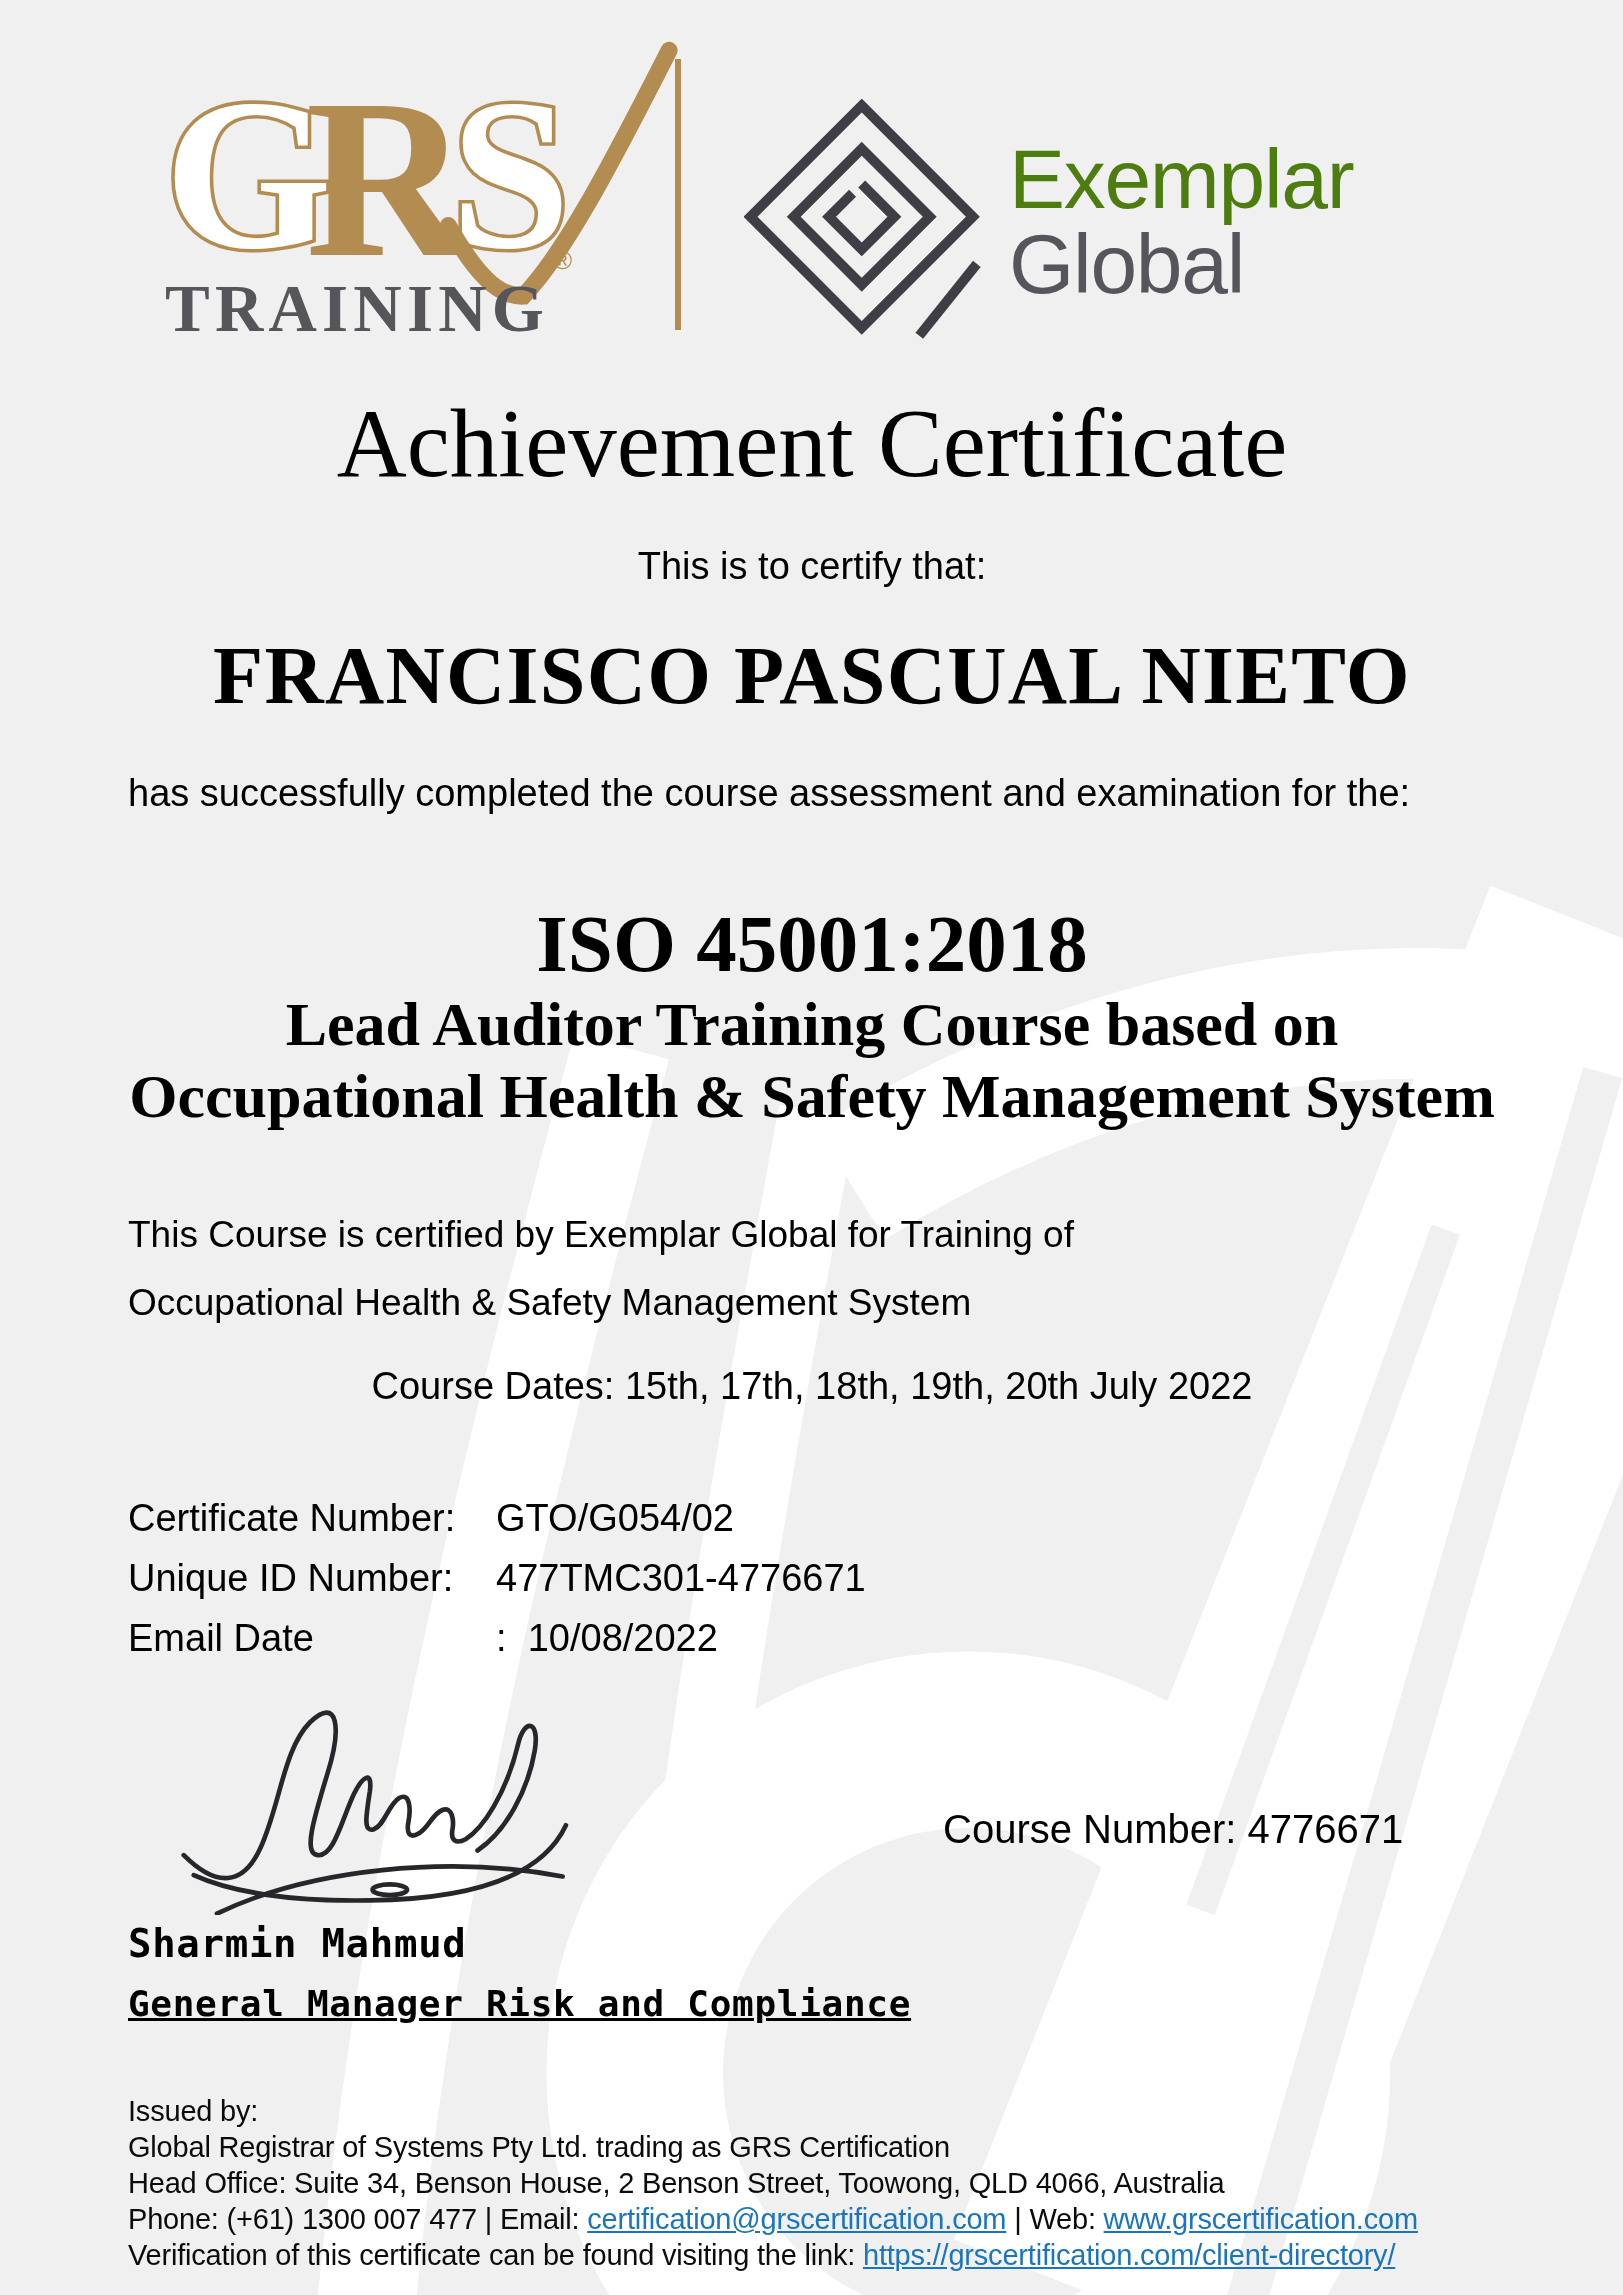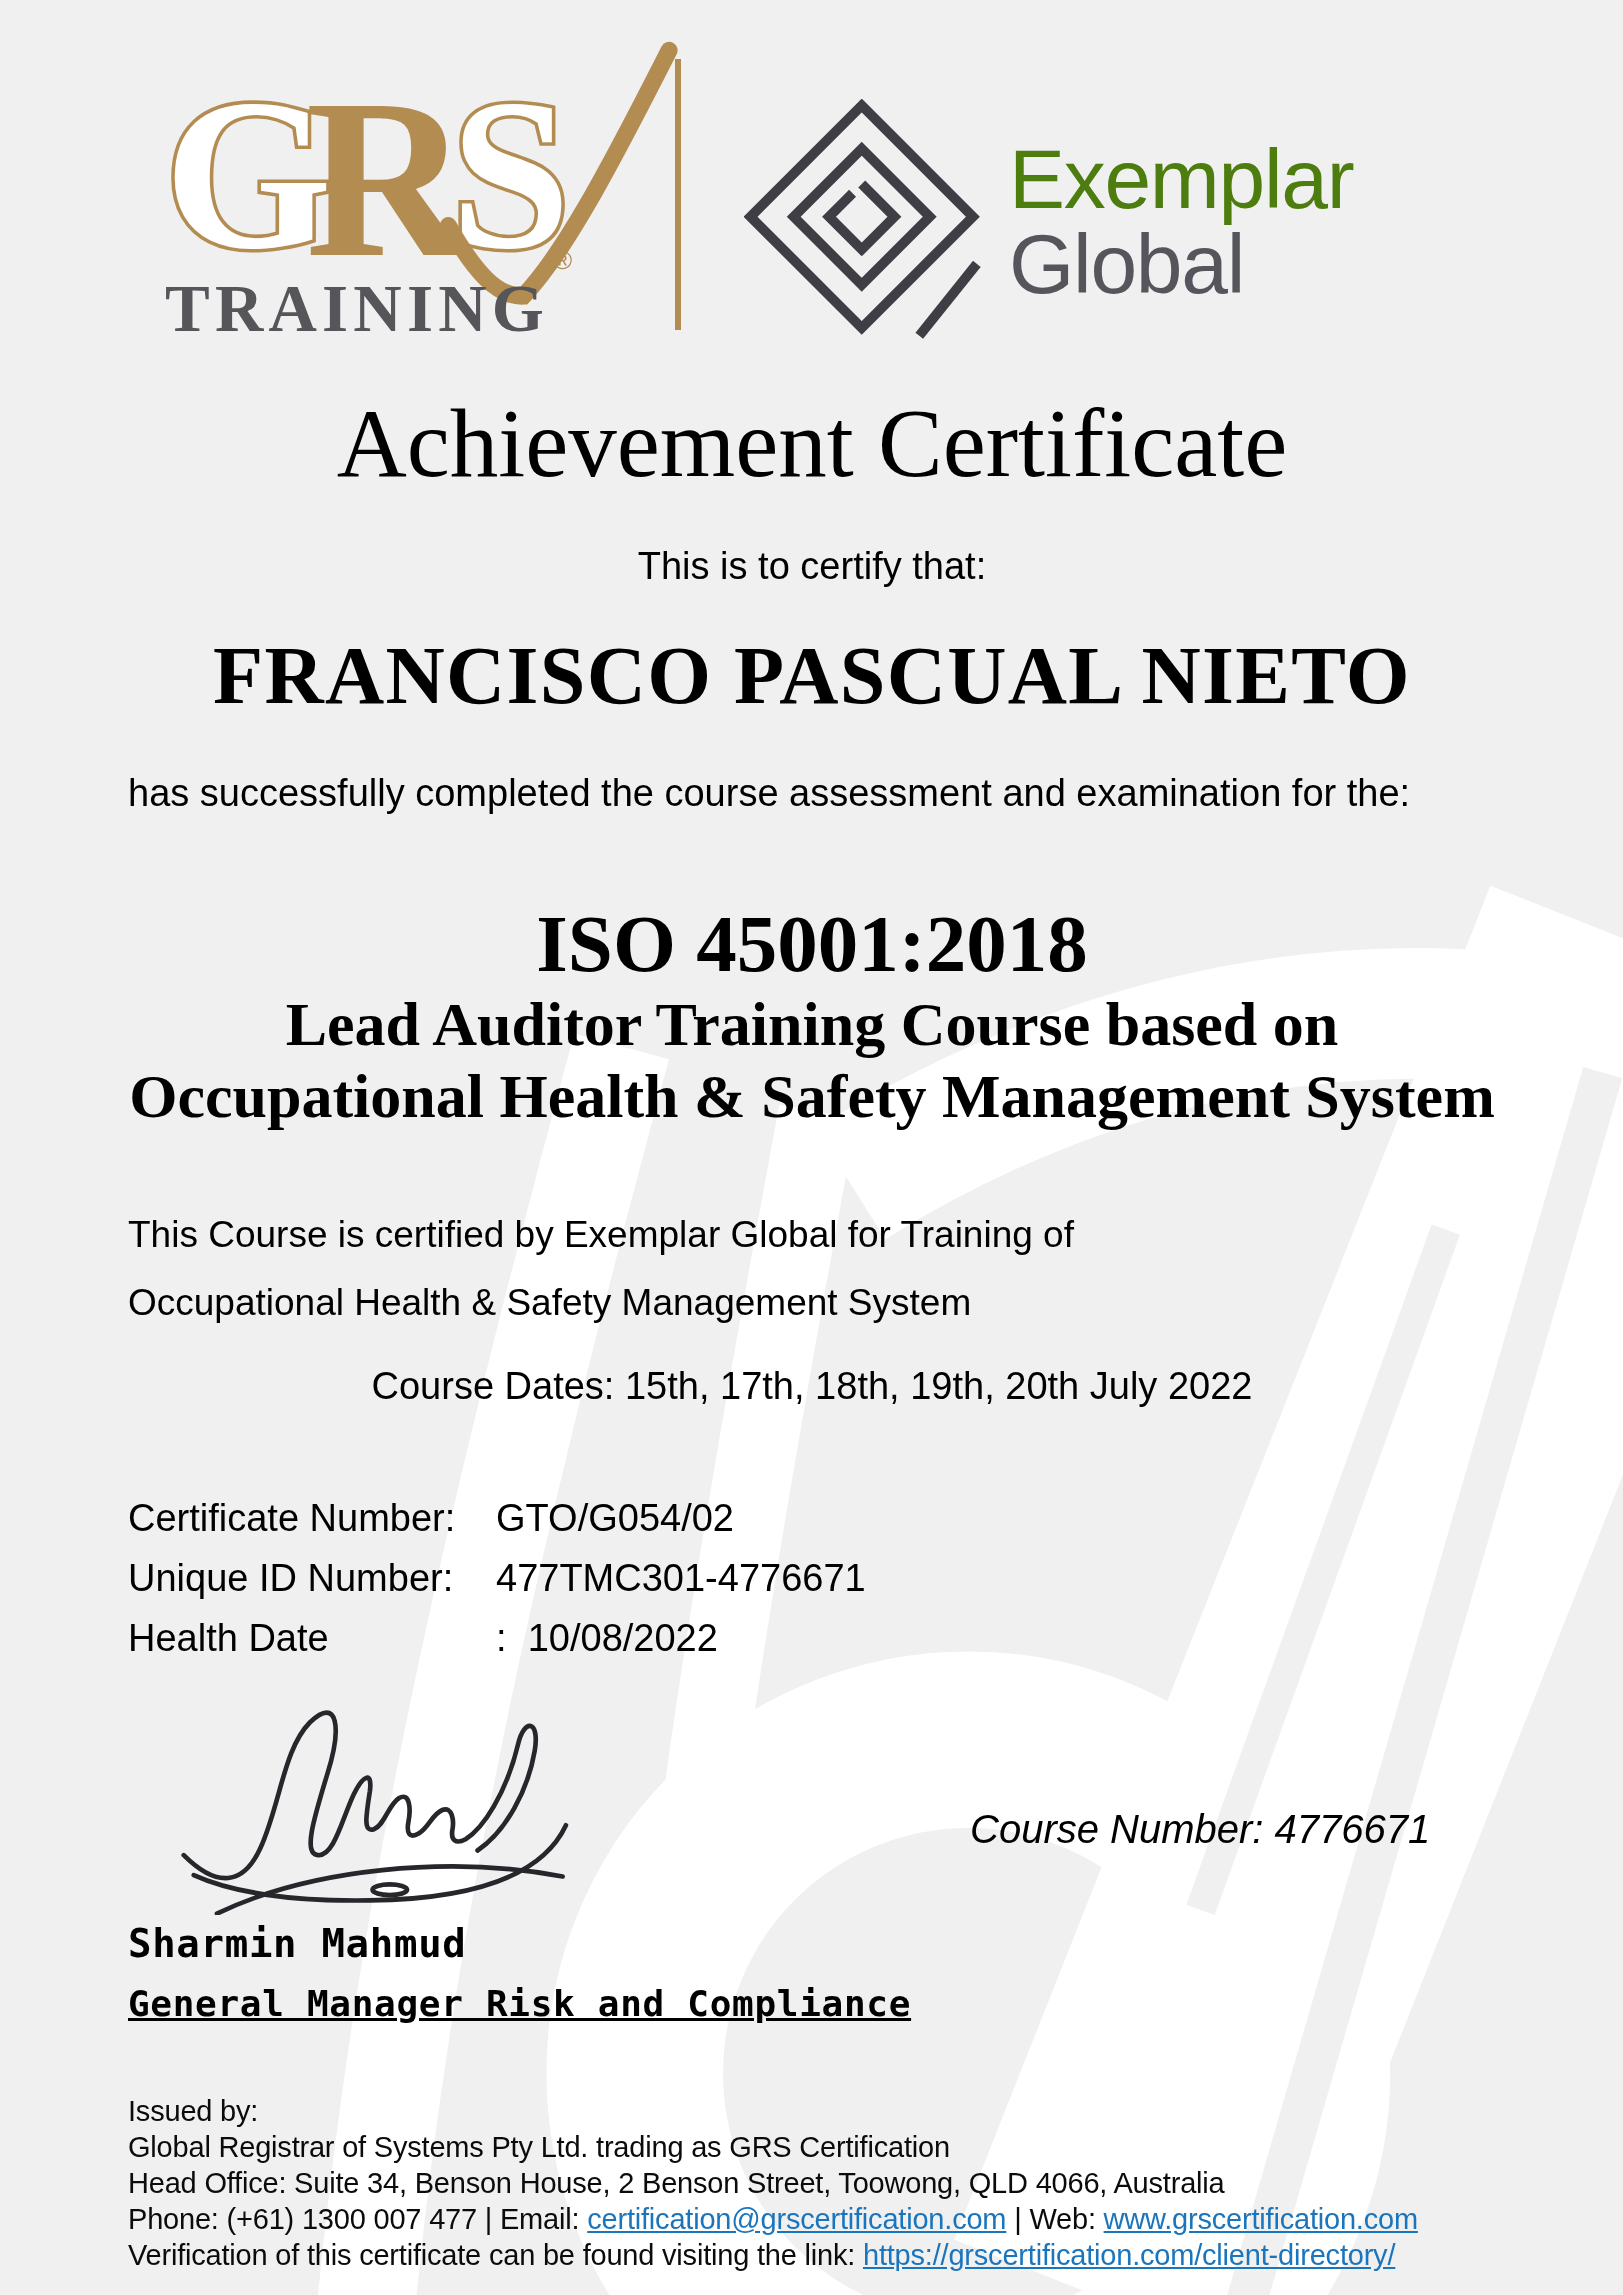--- a/index.html
+++ b/index.html
@@ -43,21 +43,21 @@
   .course-line2{top:1061px;font-size:62px;font-weight:bold;}
   .note{left:128px;top:1201px;font-size:37px;line-height:68px;}
   .dates{top:1365px;font-size:38px;}
 
   .details{left:128px;top:1497px;font-size:38px;}
   .detail-row{display:flex;height:60px;align-items:flex-start;}
   .detail-label{width:368px;}
   .detail-value{white-space:pre;}
 
   .signature{left:167px;top:1689px;}
-  .course-number{left:970px;top:1807px;font-size:40px;font-style:italic;}
+  .course-number{left:943px;top:1807px;font-size:40px;}
 
   .sig-name{left:128px;top:1921px;font-size:39px;font-weight:bold;letter-spacing:0.7px;}
   .sig-title{left:128px;top:1983px;font-size:36px;font-weight:bold;letter-spacing:0.7px;text-decoration:underline;}
 
   .footer{left:128px;top:2062px;font-size:29px;line-height:36px;color:#0b0b0b;letter-spacing:-0.2px;margin-top:31px;}
   .footer .link{color:#1b75bc;text-decoration:underline;cursor:pointer;}
 </style>
 </head>
 <body>
 
@@ -129,21 +129,21 @@
   <div class="abs details">
     <div class="detail-row">
       <div class="detail-label">Certificate Number:</div>
       <div class="detail-value">GTO/G054/02</div>
     </div>
     <div class="detail-row">
       <div class="detail-label">Unique ID Number:</div>
       <div class="detail-value">477TMC301-4776671</div>
     </div>
     <div class="detail-row">
-      <div class="detail-label">Health Date</div>
+      <div class="detail-label">Email Date</div>
       <div class="detail-value">:  10/08/2022</div>
     </div>
   </div>
 
   <svg class="abs signature" width="419" height="226" viewBox="0 0 620 340">
     <g fill="none" stroke="#26262b" stroke-width="7" stroke-linecap="round">
       <path d="M 20 250 C 70 300 110 295 135 240 C 165 175 170 90 210 50
                C 252 10 258 58 236 128 C 214 200 200 248 222 250
                C 246 252 258 196 276 158 C 291 128 304 124 300 154
                C 294 192 290 216 306 211 C 322 205 328 174 344 164

